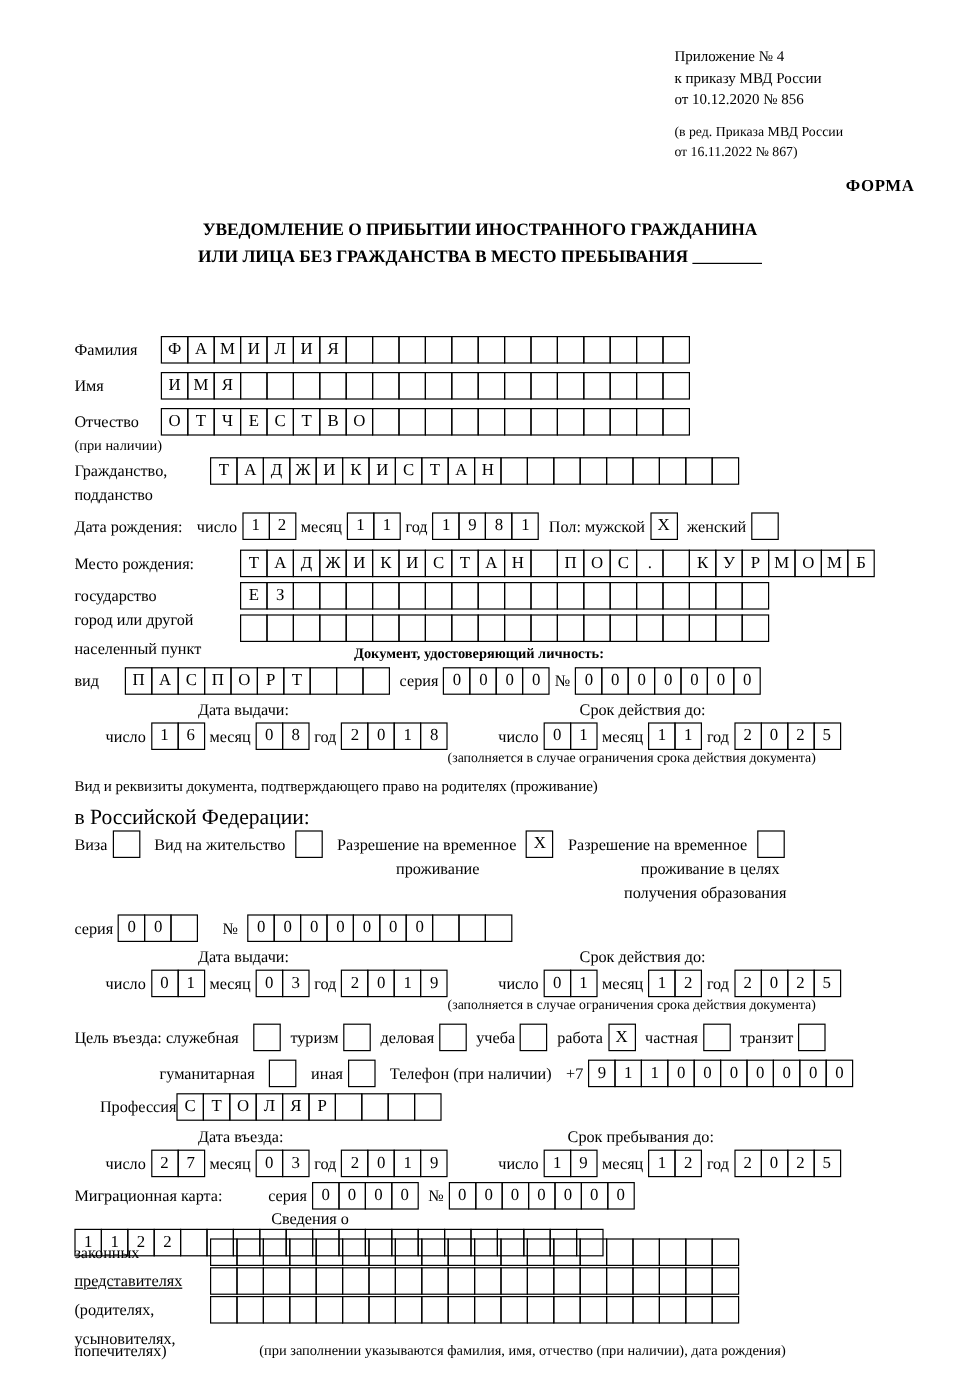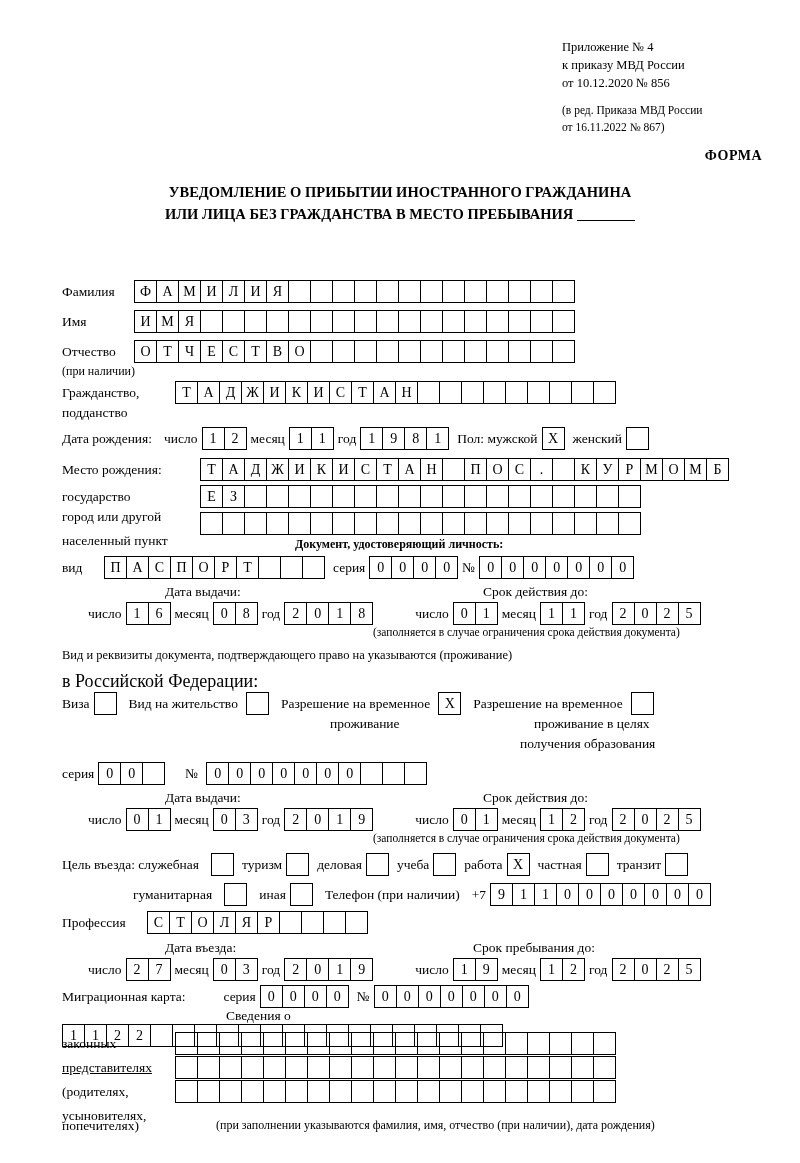--- a/index.html
+++ b/index.html
@@ -374,21 +374,21 @@
         <span class="c">2</span>
         <span class="c">5</span>
       </span>
   </div>
 
   <div class="row" style="left:373px;top:626px;">
     <span class="note">(заполняется в случае ограничения срока действия документа)</span>
   </div>
 
   <div class="row" style="left:62px;top:648px;">
-    <span class="lbl" style="font-size:12.5px;">Вид и реквизиты документа, подтверждающего право на указываются (проживание)</span>
+    <span class="lbl" style="font-size:12.5px;">Вид и реквизиты документа, подтверждающего право на родителях (проживание)</span>
   </div>
   <div class="row" style="left:62px;top:671px;">
     <span class="lbl" style="font-size:18px;">в Российской Федерации:</span>
   </div>
 
   <div class="row" style="left:62px;top:692px;">
     <span class="lbl">Виза</span>
     <span class="sp4"></span>
     <span class="cells">
         <span class="c"></span>
@@ -575,21 +575,21 @@
         <span class="c">0</span>
         <span class="c">0</span>
         <span class="c">0</span>
         <span class="c">0</span>
         <span class="c">0</span>
         <span class="c">0</span>
       </span>
   </div>
 
   <div class="row" style="left:62px;top:911px;">
-    <span class="lbl" style="width:85px;">Профессия</span>
+    <span class="lbl" style="width:85px;text-align:right;">Профессия</span>
     <span class="cells">
         <span class="c">С</span>
         <span class="c">Т</span>
         <span class="c">О</span>
         <span class="c">Л</span>
         <span class="c">Я</span>
         <span class="c">Р</span>
         <span class="c"></span>
         <span class="c"></span>
         <span class="c"></span>

